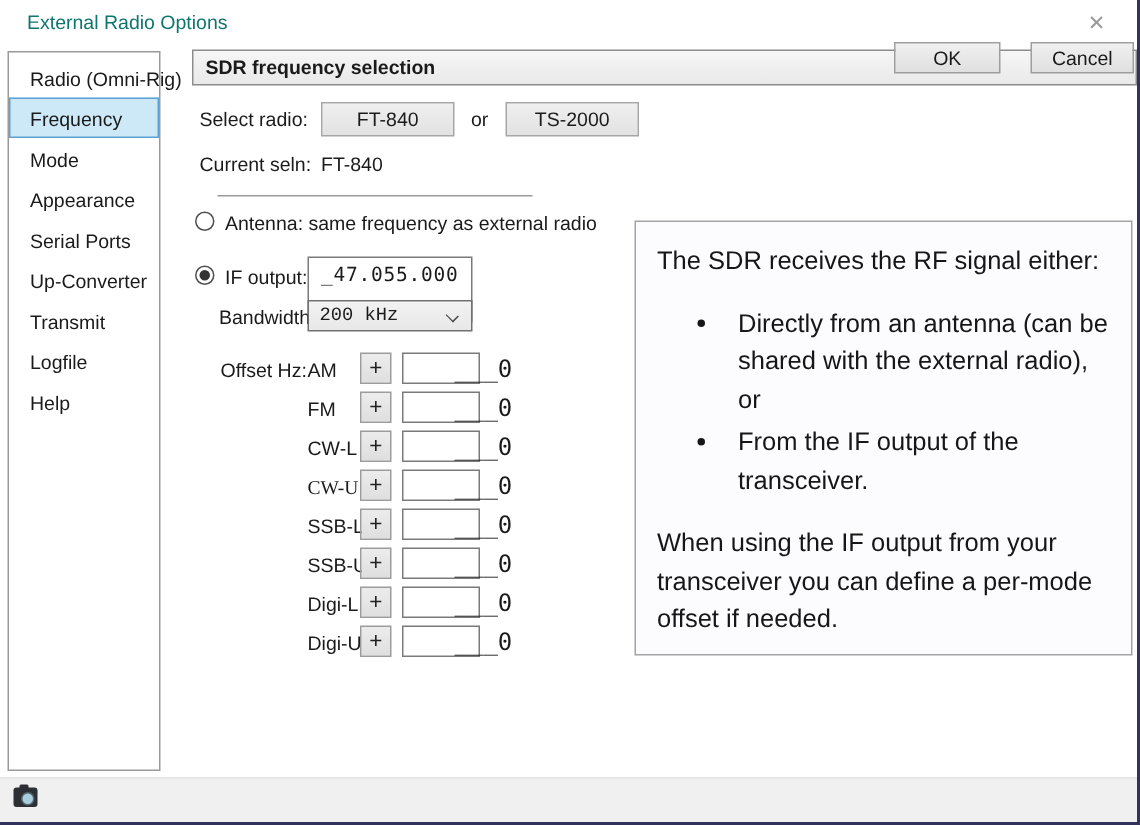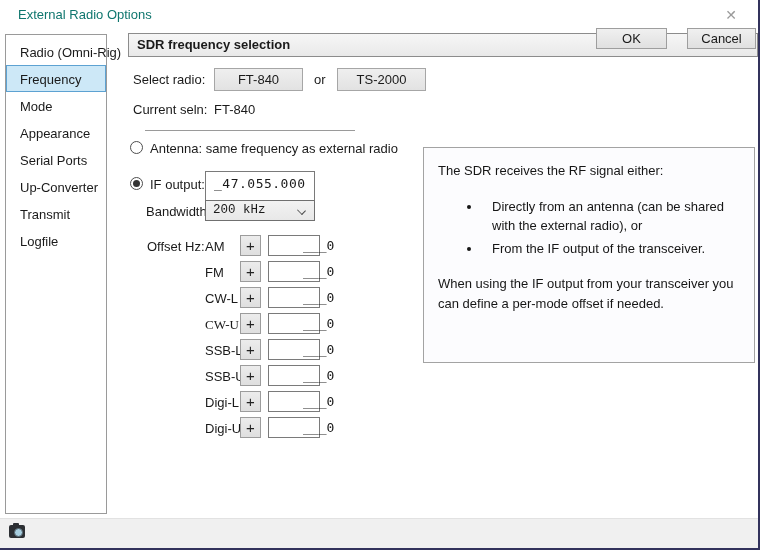--- a/index.html
+++ b/index.html
@@ -114,32 +114,32 @@
     position: absolute; left: 240px;
     width: 21px; height: 21px;
     background: linear-gradient(#ececec, #dfdfdf);
     border: 1px solid #9c9c9c;
     display: flex; align-items: center; justify-content: center;
     font-size: 15px; color: #222; cursor: pointer;
   }
   .offset-field {
     left: 268px; width: 52px; height: 21px;
     line-height: 19px; text-align: right; padding-right: 6px;
-    font-size: 13px;
+    font-size: 16px;
     padding-left: 34px;
   }
   .mode-lbl { left: 205px; }
   
   .info-box {
     position: absolute; left: 423px; top: 147px;
-    width: 332px; height: 216px;
+    width: 332px; height: 290px;
     background: #fcfcfe;
     border: 1px solid #a3a3a3;
     padding: 13px 14px;
-    font-size: 13px; line-height: 1.5;
+    font-size: 17px; line-height: 1.5;
     color: #161616;
   }
   .info-box ul { margin: 16px 0 16px 44px; }
   .info-box li { margin-bottom: 3px; padding-left: 10px; }
   
   .footer {
     position: absolute; left: 0; top: 518px;
     width: 758px; height: 30px;
     background: #f0f0f0;
     border-top: 1px solid #e2e2e2;
@@ -182,20 +182,21 @@
 
   <div class="sidebar">
     <div class="side-item">Radio (Omni-Rig)</div>
     <div class="side-item selected">Frequency</div>
     <div class="side-item">Mode</div>
     <div class="side-item">Appearance</div>
     <div class="side-item">Serial Ports</div>
     <div class="side-item">Up-Converter</div>
     <div class="side-item">Transmit</div>
     <div class="side-item">Logfile</div>
+    <div class="side-item">Help</div>
   </div>
 
   <div class="header-bar">SDR frequency selection</div>
 
   <div class="lbl" style="left:133px; top:72px;">Select radio:</div>
   <div class="push-btn" style="left:214px; top:68px;">FT-840</div>
   <div class="lbl" style="left:314px; top:72px;">or</div>
   <div class="push-btn" style="left:337px; top:68px;">TS-2000</div>
 
   <div class="lbl" style="left:133px; top:102px;">Current seln:</div>

